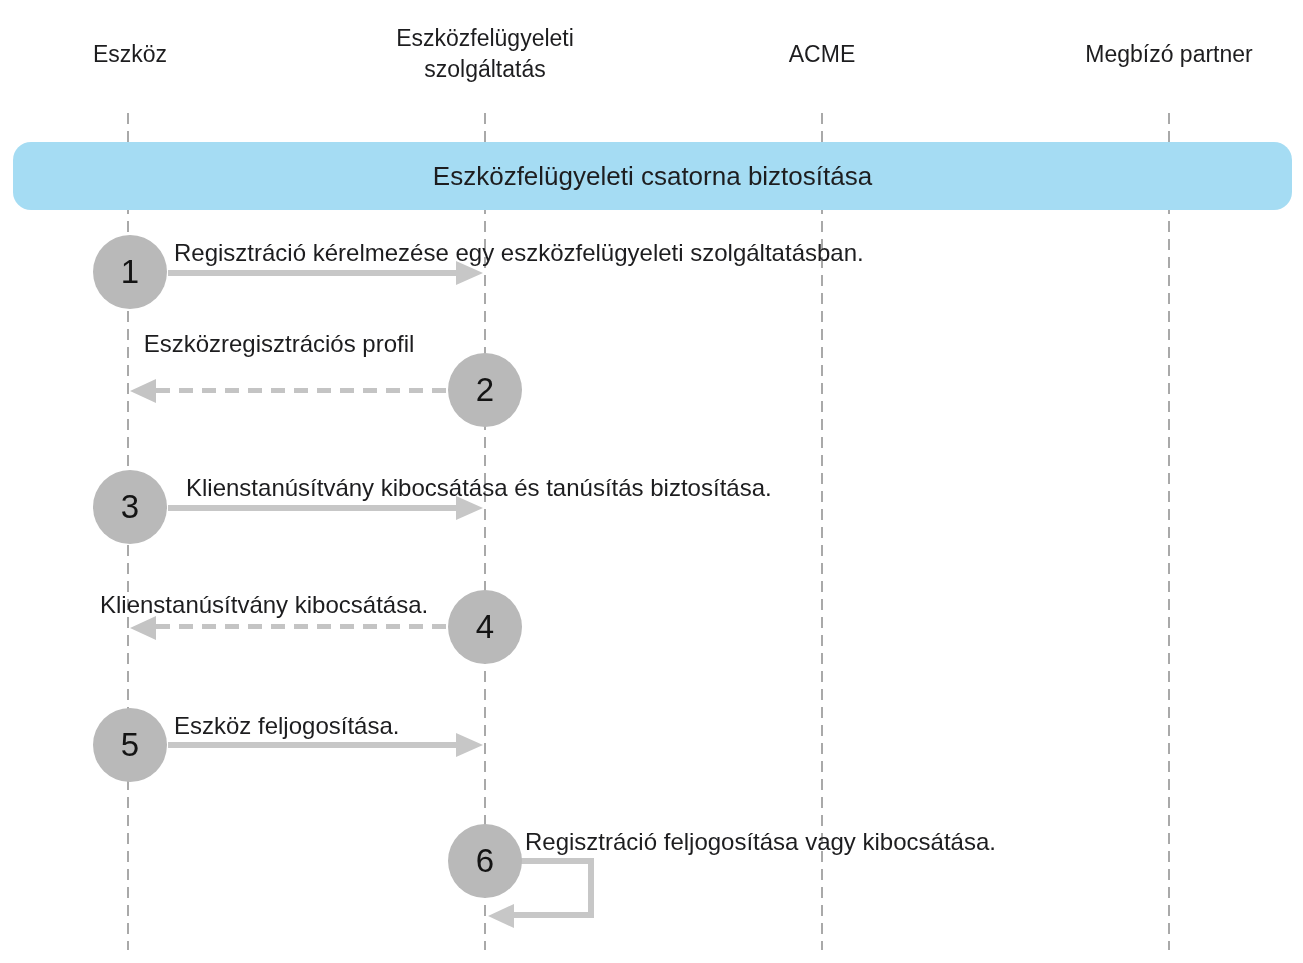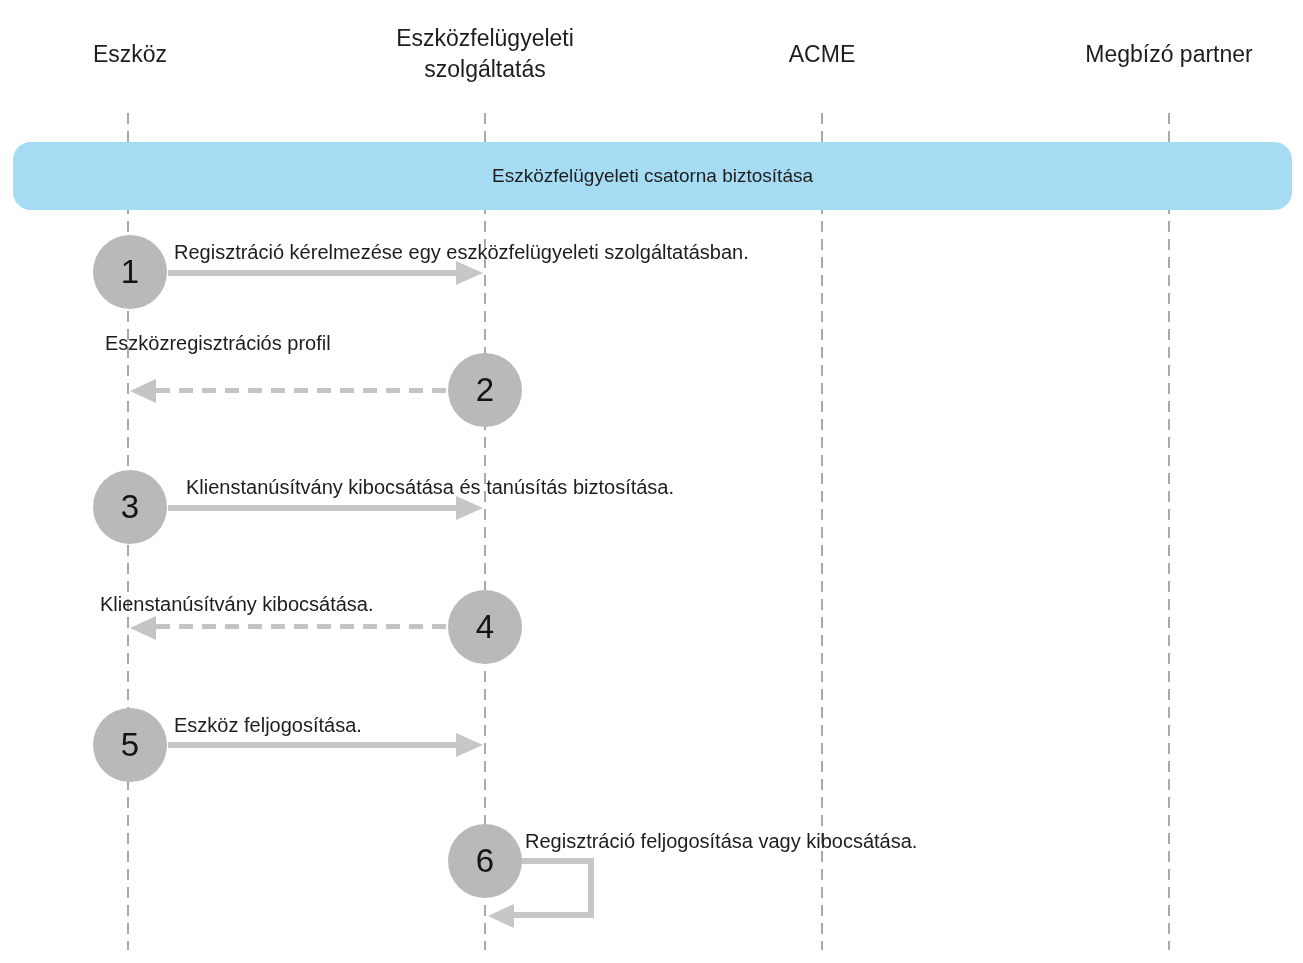--- a/index.html
+++ b/index.html
@@ -51,46 +51,46 @@
     position: absolute;
     left: 13px;
     top: 142px;
     width: 1279px;
     height: 68px;
     background: #a5dcf3;
     border-radius: 18px;
     display: flex;
     align-items: center;
     justify-content: center;
-    font-size: 19px;
+    font-size: 26px;
     font-weight: 400;
   }
 
   
   .circle {
     position: absolute;
     width: 74px;
     height: 74px;
     border-radius: 50%;
     background: #b9b9b9;
     display: flex;
     align-items: center;
     justify-content: center;
     font-size: 33px;
     color: #141414;
     z-index: 2;
   }
   .msg-label {
     position: absolute;
-    font-size: 20px;
+    font-size: 24px;
     line-height: 25px;
     white-space: nowrap;
     z-index: 1;
   }
-  .msg-label-block { white-space: normal; text-align: left; }
+  .msg-label-block { white-space: normal; text-align: center; }
   .arrow-line {
     position: absolute;
     height: 6px;
     background: #c7c7c7;
   }
   .arrow-dash {
     position: absolute;
     height: 5px;
     background: repeating-linear-gradient(90deg, #c4c4c4 0 14px, transparent 14px 23px);
   }

